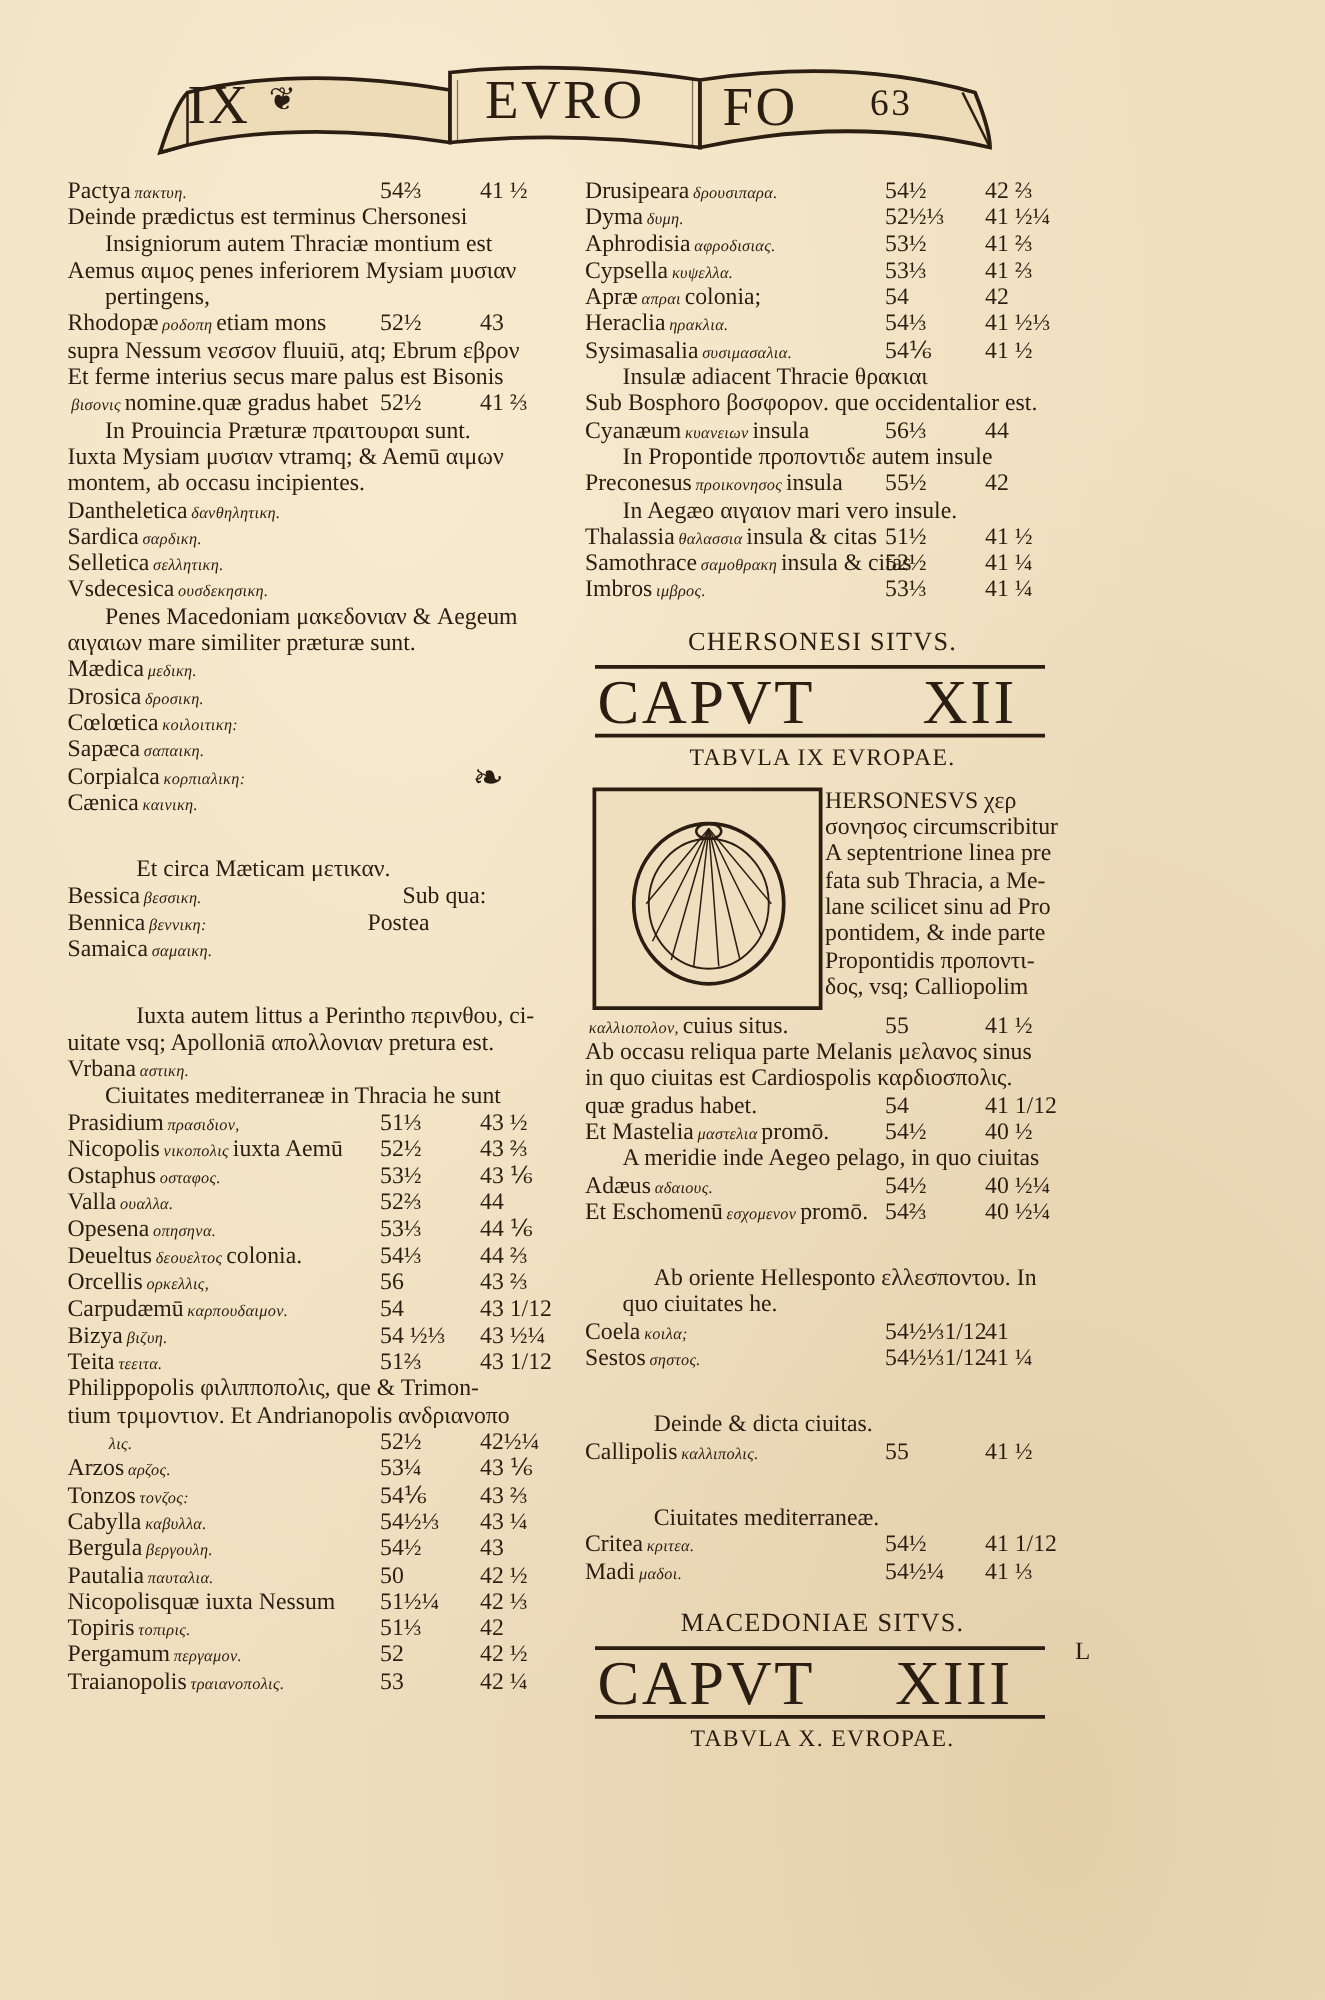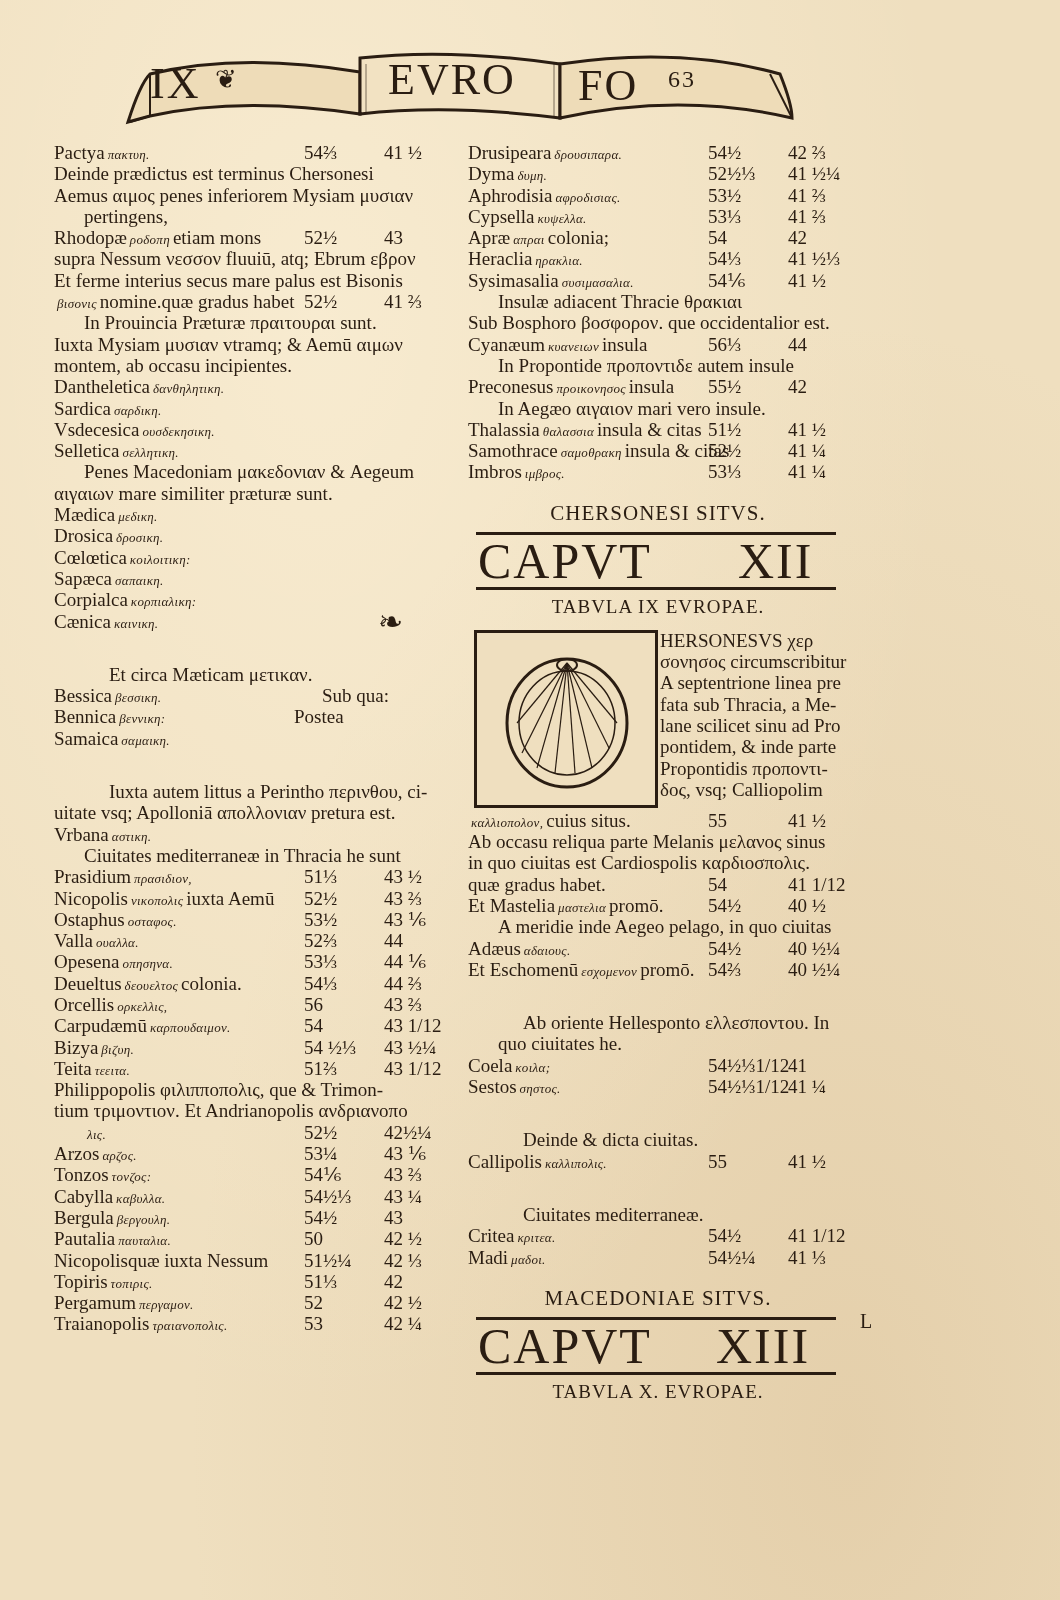--- a/index.html
+++ b/index.html
@@ -53,39 +53,40 @@
         <line x1="240" y1="20" x2="240" y2="70"></line>
           <line x1="246" y1="20" x2="246" y2="70"></line>
         <line x1="434" y1="20" x2="434" y2="74"></line>
           <line x1="440" y1="22" x2="440" y2="74"></line>
       </g>
     </svg>
     <span class="bn-text" style="left:30px;top:14px;text-align:right;">IX</span>
     <span class="bn-text" style="left:95px;top:20px;font-size:26px;">❦</span>
     <span class="bn-text" style="left:268px;top:10px;">EVRO</span>
     <span class="bn-text" style="left:458px;top:16px;">FO</span>
-    <span class="bn-text" style="left:548px;top:22px;font-size:24px;">63</span>
+    <span class="bn-text" style="left:576px;top:22px;font-size:30px;">63</span>
   </div>
 
   <div class="col col-left" id="leftcol">
       <div class="line"><span>Pactya</span><span class="g">πακτυη.</span><span class="n1">54⅔</span><span class="n2">41 ½</span></div>
       <div class="line"><span>Deinde prædictus est terminus Chersonesi</span></div>
+      <div class="line ind"><span>Insigniorum autem Thraciæ montium est</span></div>
       <div class="line"><span>Aemus αιμος penes inferiorem Mysiam μυσιαν</span></div>
       <div class="line ind"><span>pertingens,</span></div>
       <div class="line"><span>Rhodopæ</span><span class="g">ροδοπη</span><span>etiam mons</span><span class="n1">52½</span><span class="n2">43</span></div>
       <div class="line"><span>supra Nessum νεσσον fluuiū, atq; Ebrum εβρον</span></div>
       <div class="line"><span>Et ferme interius secus mare palus est Bisonis</span></div>
       <div class="line"><span class="g">βισονις</span><span>nomine.quæ gradus habet</span><span class="n1">52½</span><span class="n2">41 ⅔</span></div>
       <div class="line ind"><span>In Prouincia Præturæ πραιτουραι sunt.</span></div>
       <div class="line"><span>Iuxta Mysiam μυσιαν vtramq; &amp; Aemū αιμων</span></div>
       <div class="line"><span>montem, ab occasu incipientes.</span></div>
       <div class="line"><span>Dantheletica</span><span class="g">δανθηλητικη.</span></div>
       <div class="line"><span>Sardica</span><span class="g">σαρδικη.</span></div>
+      <div class="line"><span>Selletica</span><span class="g">σελλητικη.</span></div>
       <div class="line"><span>Vsdecesica</span><span class="g">ουσδεκησικη.</span></div>
-      <div class="line"><span>Selletica</span><span class="g">σελλητικη.</span></div>
       <div class="line ind"><span>Penes Macedoniam μακεδονιαν &amp; Aegeum</span></div>
       <div class="line"><span>αιγαιων mare similiter præturæ sunt.</span></div>
       <div class="line"><span>Mædica</span><span class="g">μεδικη.</span></div>
       <div class="line"><span>Drosica</span><span class="g">δροσικη.</span></div>
       <div class="line"><span>Cœlœtica</span><span class="g">κοιλοιτικη:</span></div>
       <div class="line"><span>Sapæca</span><span class="g">σαπαικη.</span></div>
       <div class="line"><span>Corpialca</span><span class="g">κορπιαλικη:</span></div>
       <div class="line"><span>Cænica</span><span class="g">καινικη.</span></div>
       <div class="line ind2"><span>Et circa Mæticam μετικαν.</span></div>
       <div class="line"><span>Bessica</span><span class="g">βεσσικη.</span><span class="n1" style="left: 240px; margin-left: 28px;">Sub qua:</span></div>

